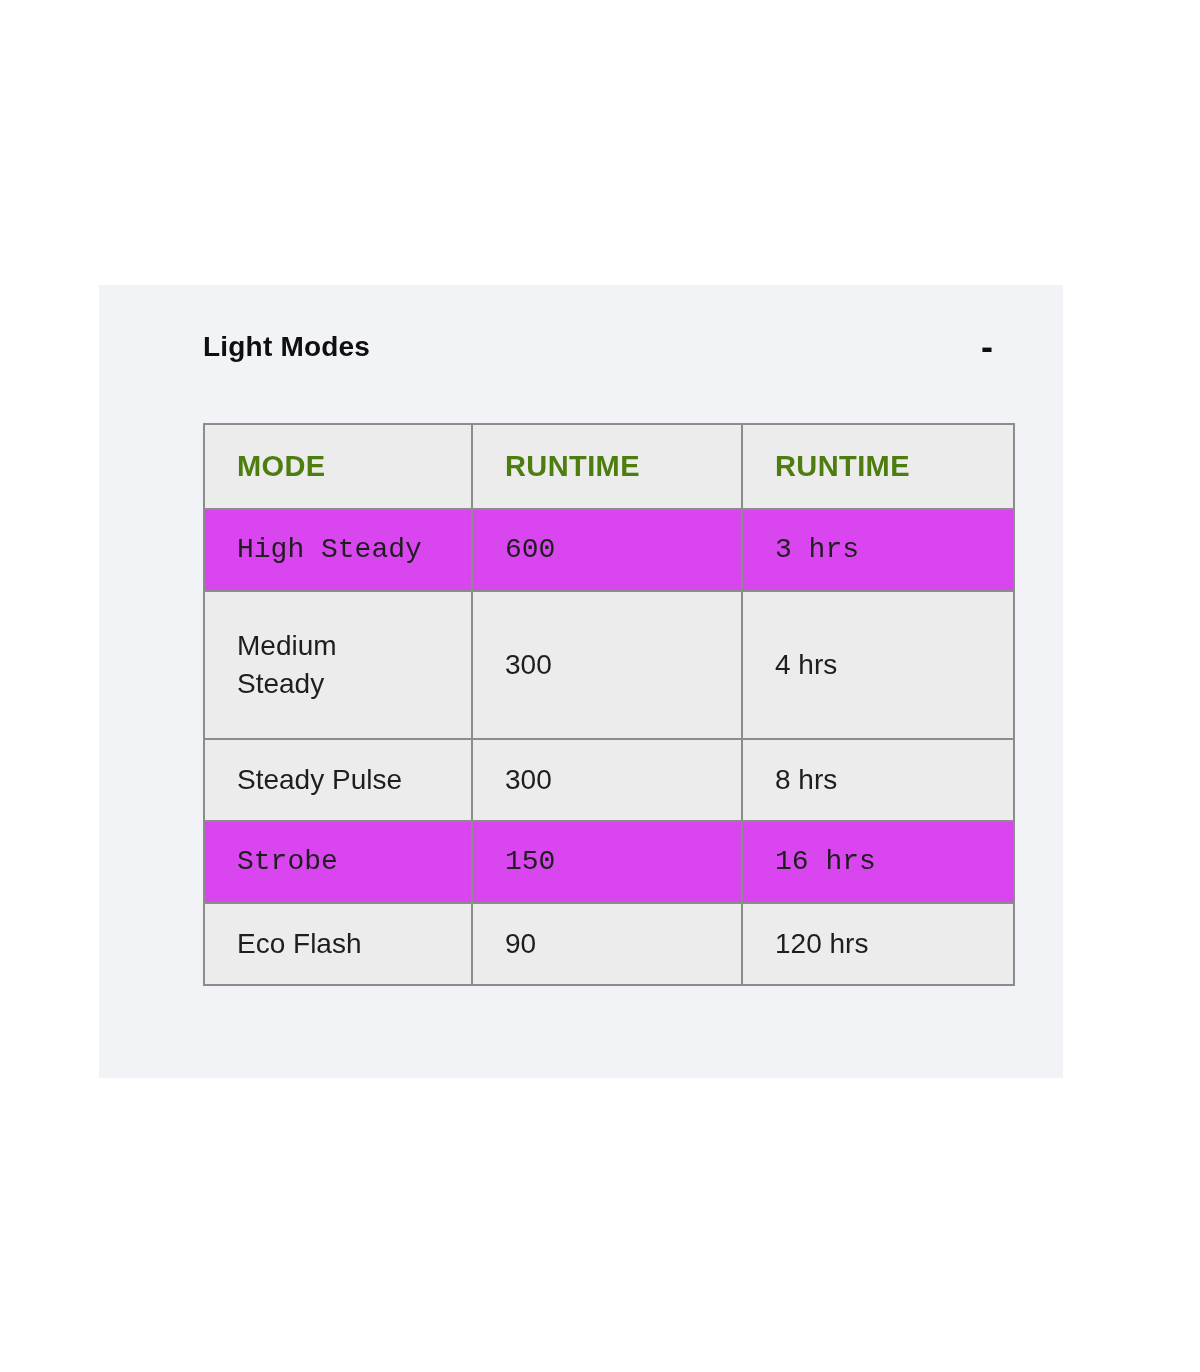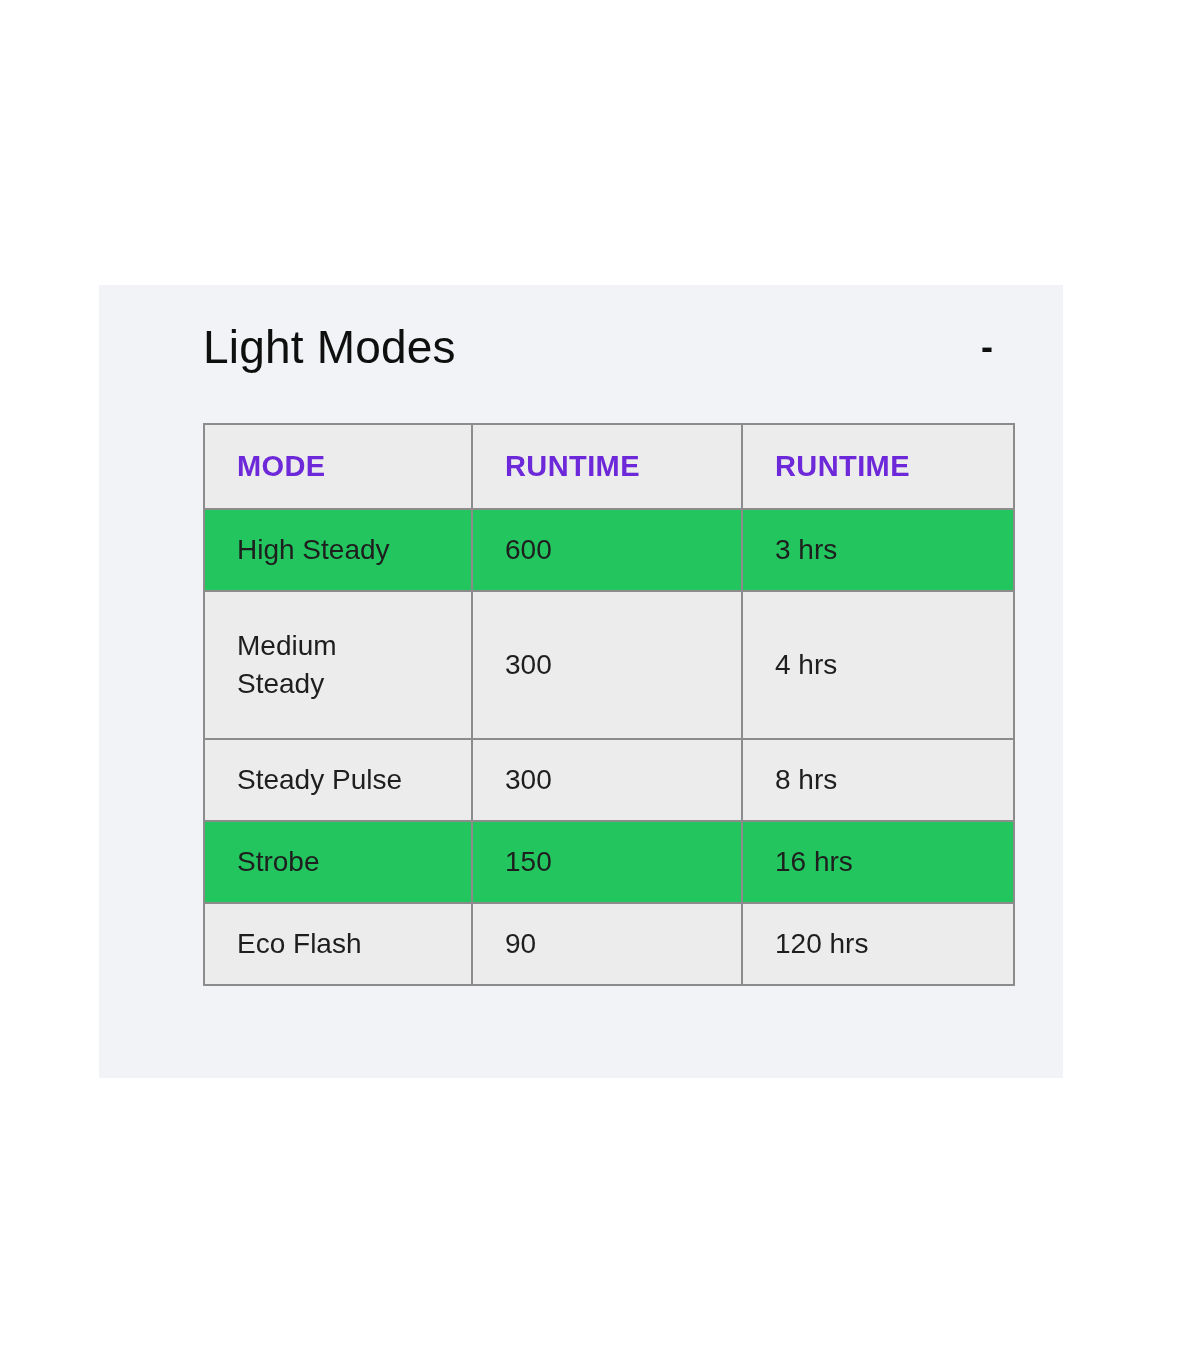--- a/index.html
+++ b/index.html
@@ -22,23 +22,23 @@
 
   .card-header {
     display: flex;
     align-items: flex-start;
     justify-content: space-between;
     padding: 38px 30px 0 104px;
     cursor: pointer;
   }
 
   .card-title {
-    font-size: 46px;
+    font-size: 28px;
     line-height: 48px;
-    font-weight: 400;
+    font-weight: 700;
     letter-spacing: 0.2px;
     color: #0f0f0f;
   }
 
   .collapse-indicator {
     font-size: 36px;
     line-height: 48px;
     font-weight: 700;
     color: #0f0f0f;
     padding-right: 40px;
@@ -66,33 +66,33 @@
     padding-right: 12px;
     color: #1e1e1e;
   }
 
   .modes-table thead th {
     height: 85px;
     background: #ebeceb;
     font-size: 29px;
     font-weight: 700;
     letter-spacing: 0.4px;
-    color: #6d28d9;
+    color: #4d7c0f;
   }
 
   .modes-table tbody td {
     font-size: 28px;
     font-weight: 400;
     line-height: 1.35;
   }
 
   .modes-table tbody tr { height: 82px; }
   .modes-table tbody tr.row-tall { height: 148px; }
 
-  .modes-table tbody tr.row-light td { background: #22c55e; }
+  .modes-table tbody tr.row-light td { background: #d946ef; font-family: Liberation Mono, monospace; }
   .modes-table tbody tr.row-dark td { background: #ebeceb; }
 
   .mode-text {
     display: inline-block;
     max-width: 190px;
   }
 </style>
 </head>
 <body>
 

